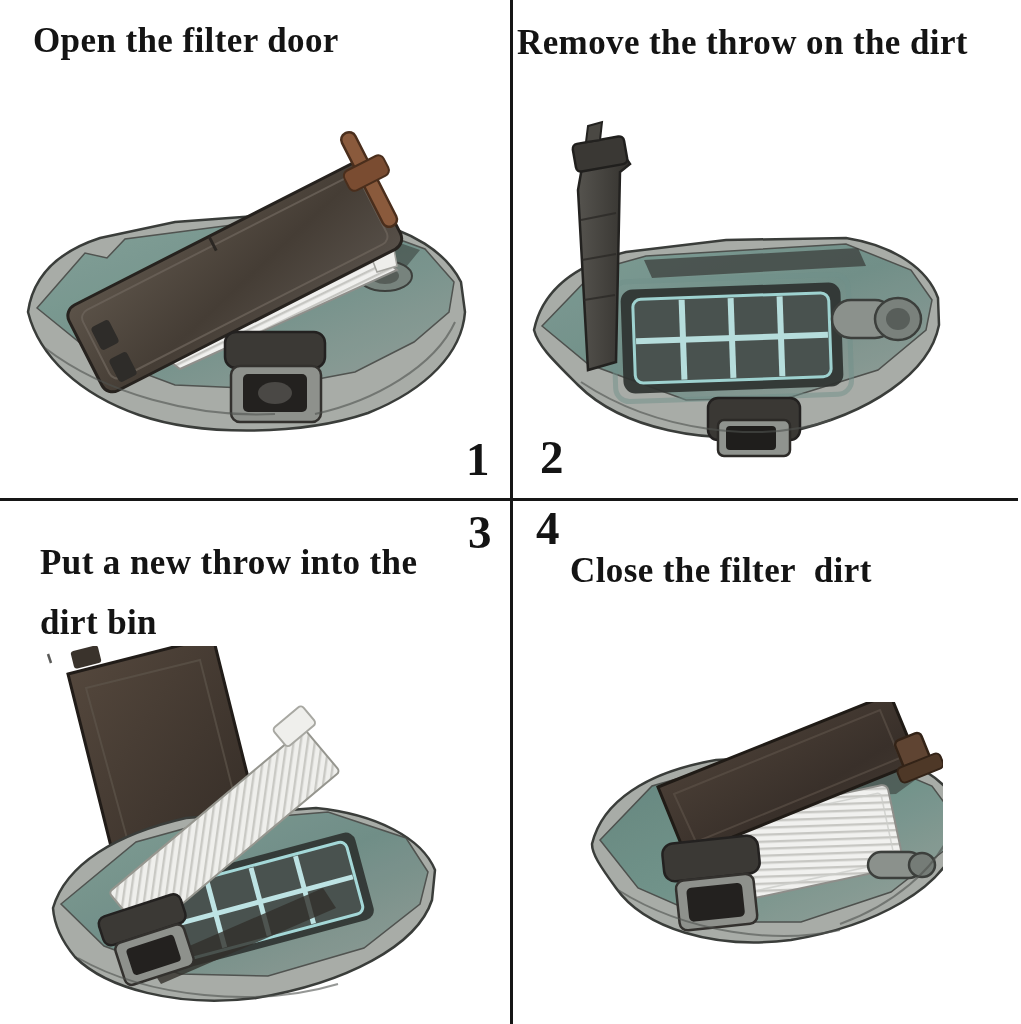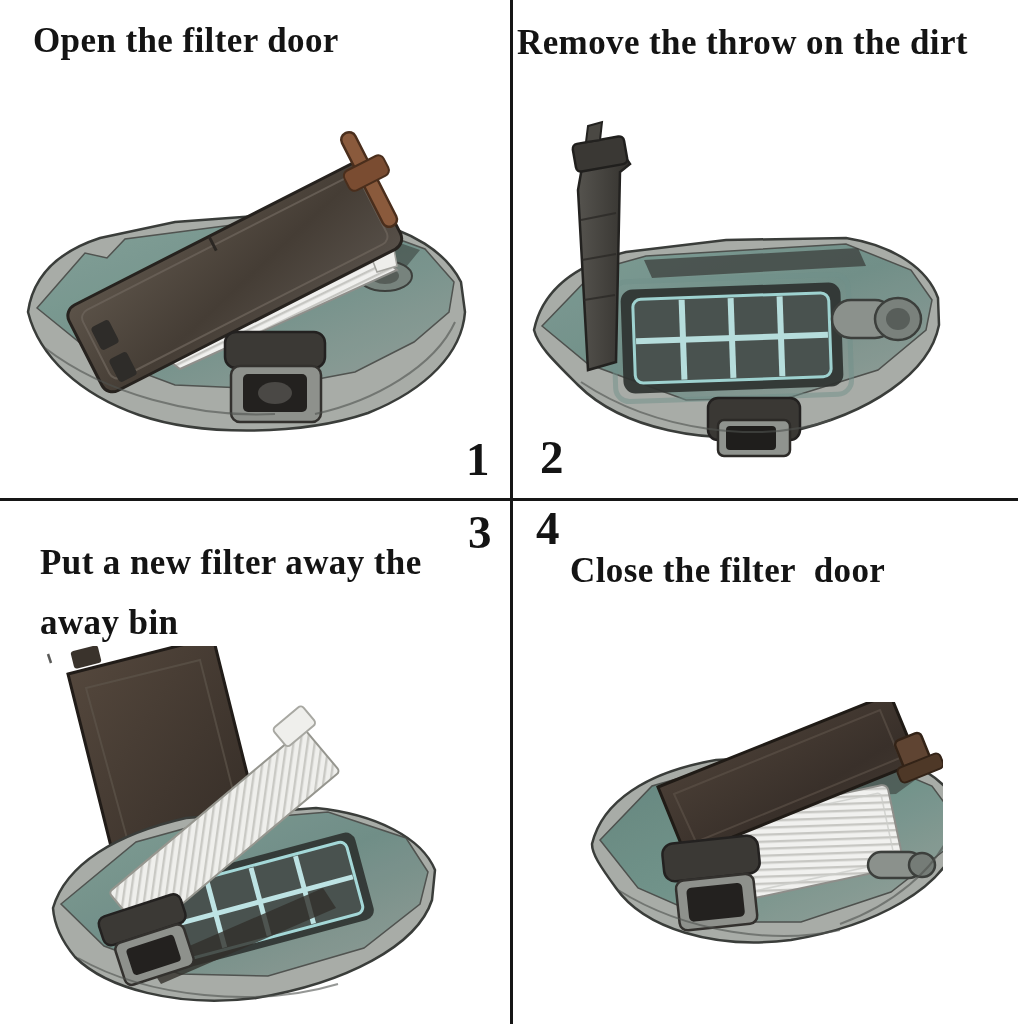--- a/index.html
+++ b/index.html
@@ -33,25 +33,25 @@
   <div id="div-v" class="divider"></div>
   <div id="div-h" class="divider"></div>
 
   <div id="cap1" class="caption">
     <span>Open the filter door</span>
   </div>
   <div id="cap2" class="caption">
     <span>Remove the throw on the dirt</span>
   </div>
   <div id="cap3" class="caption">
-    <span>Put a new filter away the</span>
-    <span>away bin</span>
+    <span>Put a new throw into the</span>
+    <span>dirt bin</span>
   </div>
   <div id="cap4" class="caption">
-    <span>Close the filter  door</span>
+    <span>Close the filter  dirt</span>
   </div>
 
   <div id="num1" class="stepnum">1</div>
   <div id="num2" class="stepnum">2</div>
   <div id="num3" class="stepnum">3</div>
   <div id="num4" class="stepnum">4</div>
 
   <svg id="photo1" class="photo" viewBox="0 0 445 322">
     <defs>
       <linearGradient id="s1top" x1="0" y1="0" x2="1" y2="1">

